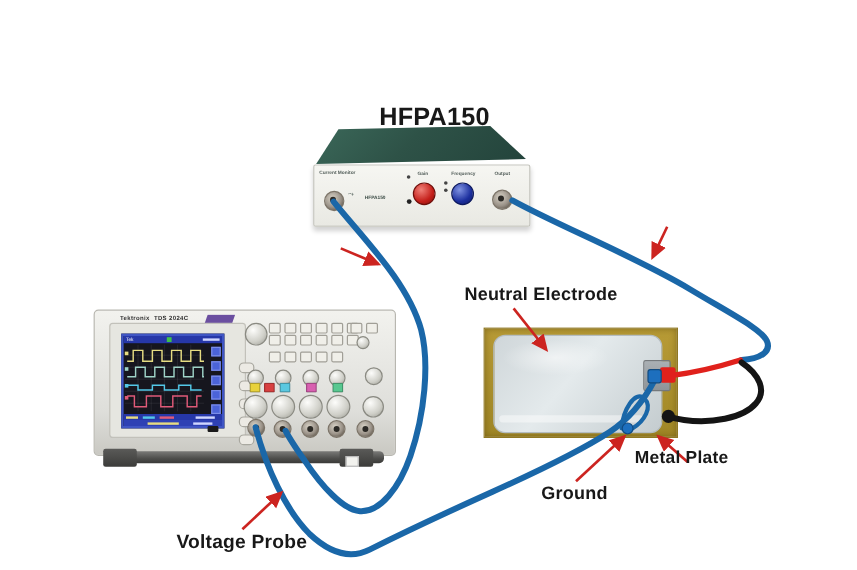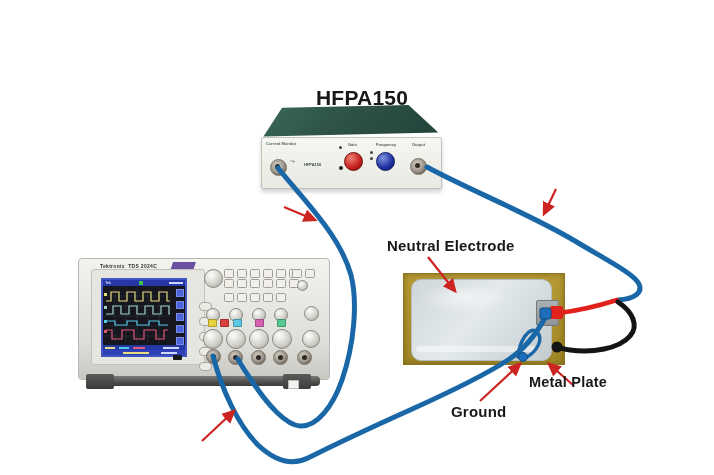--- a/index.html
+++ b/index.html
@@ -257,13 +257,14 @@
     <path class="arrow" marker-end="url(#arr)" d="M 428 257 L 455 291"></path>
     <path class="arrow" marker-end="url(#arr)" d="M 480 401 L 520 364"></path>
     <path class="arrow" marker-end="url(#arr)" d="M 573 385 L 549 364"></path>
     <path class="arrow" marker-end="url(#arr)" d="M 202 441 L 234 411"></path>
   </svg>
 
   <div class="callout title" style="left:316px;top:86px;">HFPA150</div>
   <div class="callout" style="left:387px;top:237px;">Neutral Electrode</div>
   <div class="callout" style="left:451px;top:403px;">Ground</div>
   <div class="callout" style="left:529px;top:374px;font-size:14.5px;">Metal Plate</div>
+  <div class="callout" style="left:147px;top:444px;font-size:16px;">Voltage Probe</div>
 </div>
 
 </body></html>

